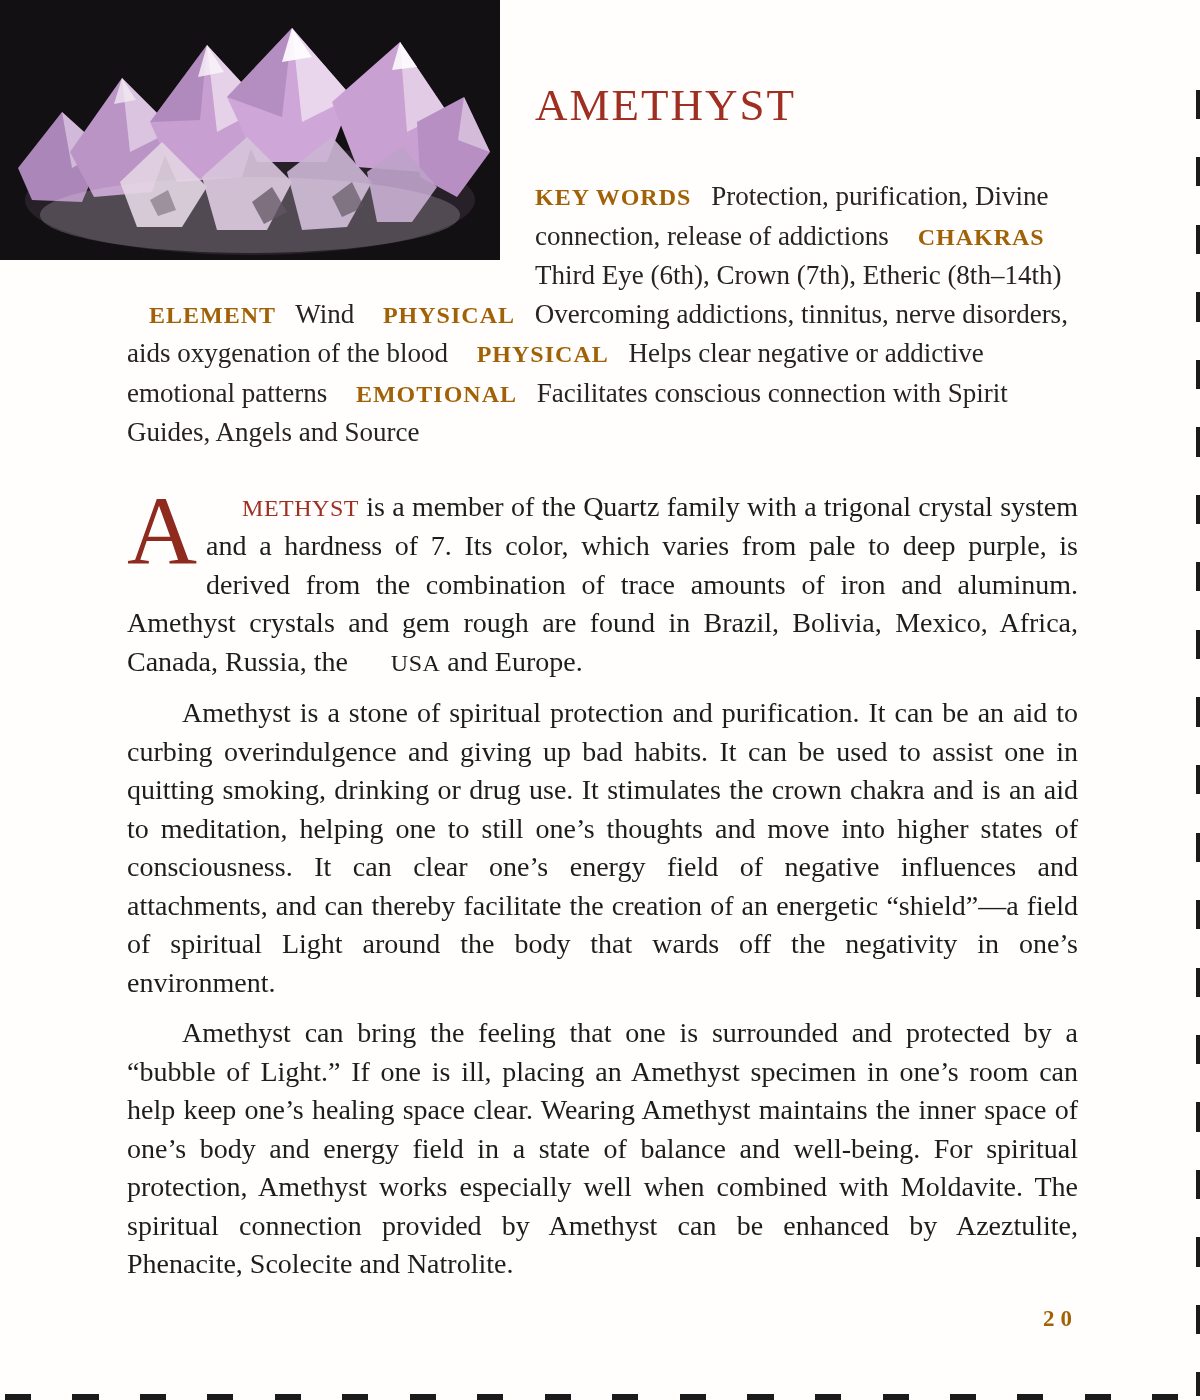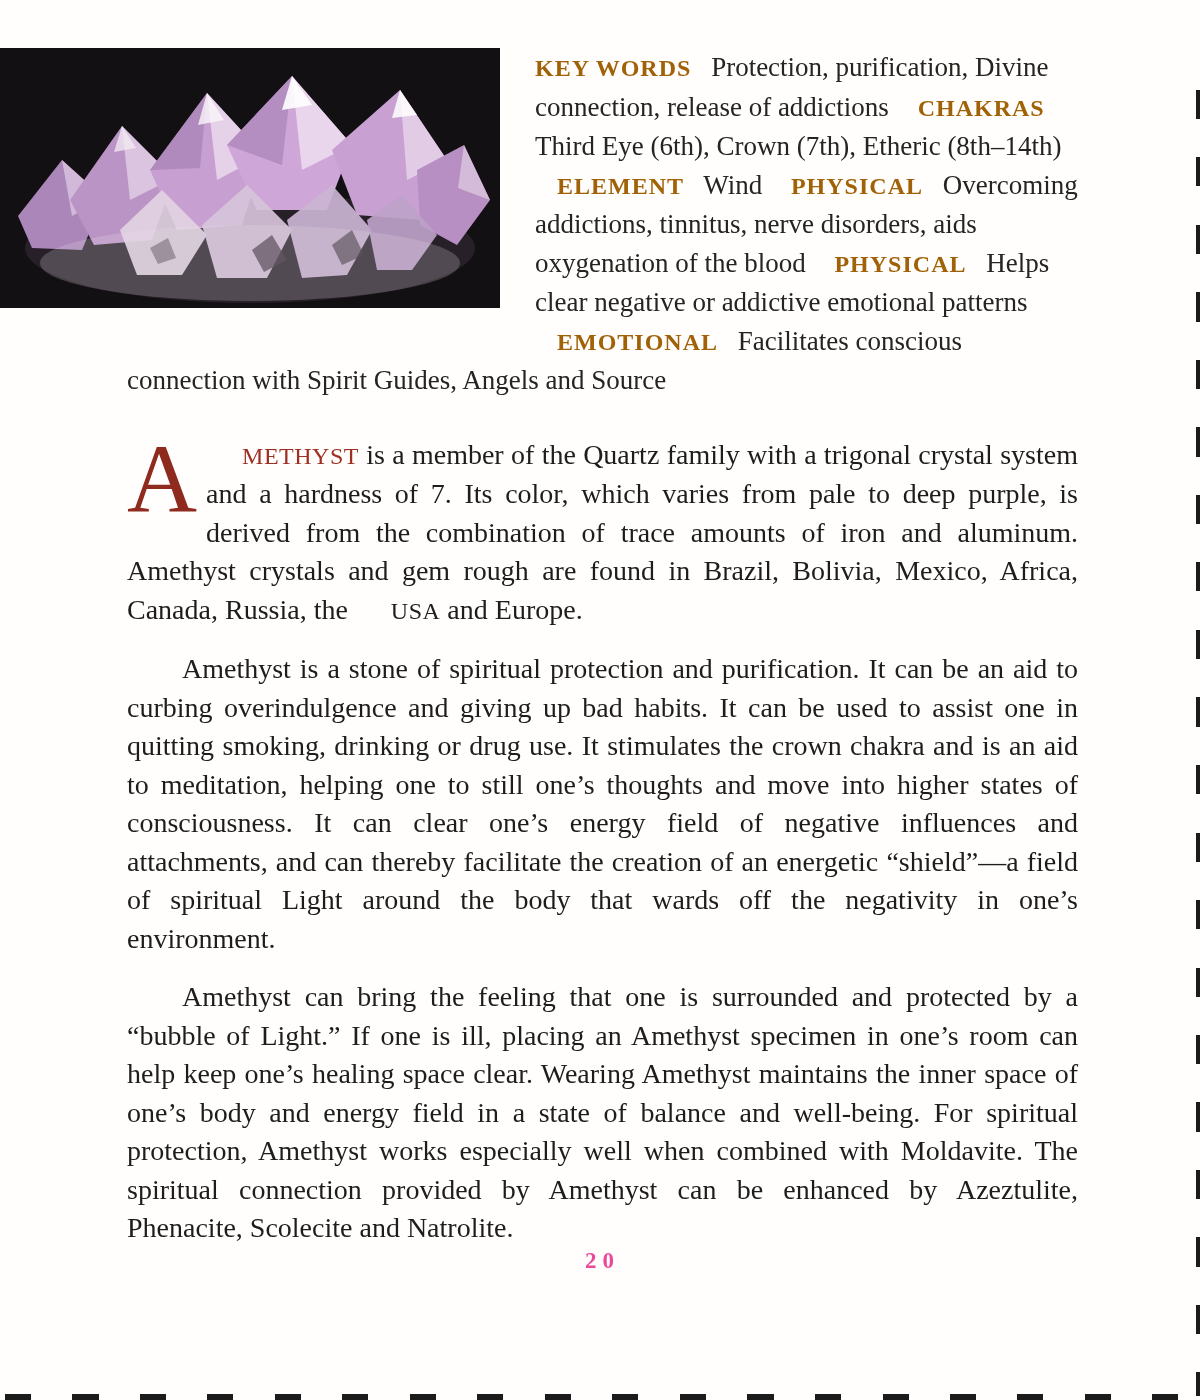--- a/index.html
+++ b/index.html
@@ -57,39 +57,40 @@
     margin-top: 36px;
     color: #1f1d1b;
   }
   .para {
     margin: 0;
     font-size: 28px;
     line-height: 38.5px;
     text-align: justify;
   }
   .para.indent { text-indent: 55px; }
-  .para + .para { margin-top: 20px; }
+  .para + .para { margin-top: 12px; }
   .dropcap {
     float: left;
     font-size: 97px;
     line-height: 72px;
     height: 72px;
     margin: 7px 9px 0 0;
     color: #8e2a1e;
   }
   .sc { font-size: 24px; letter-spacing: 0.5px; margin-left: 36px; }
   .sc.red { color: #9e2f21; }
   
   .folio {
     clear: both;
-    text-align: center;
+    margin-top: 22px;
+    text-align: right;
     font-size: 23px;
     font-weight: bold;
     letter-spacing: 6px;
-    color: #ec4899;
+    color: #a16207;
   }
   
   .right-marks {
     position: absolute;
     top: 90px; right: 0;
     width: 4px; height: 1306px;
     background: repeating-linear-gradient(to bottom, #1b1b1b 0 29px, transparent 29px 67.5px);
   }
   .bottom-marks {
     position: absolute;
@@ -134,20 +135,21 @@
         <polygon points="150,200 168,190 176,210 158,216" fill="#40343f" opacity="0.5"></polygon>
 
         <polygon points="292,28 312,57 282,62" fill="#ffffff" opacity="0.9"></polygon>
         <polygon points="207,45 224,72 198,77" fill="#fbf6fb" opacity="0.8"></polygon>
         <polygon points="400,42 417,67 392,70" fill="#ffffff" opacity="0.85"></polygon>
         <polygon points="122,78 136,100 114,104" fill="#f4ecf4" opacity="0.75"></polygon>
         <ellipse cx="250" cy="215" rx="210" ry="38" fill="#e9dde8" opacity="0.22"></ellipse>
       </svg>
     </figure>
 
+    <h1 class="title">AMETHYST</h1>
 
     <p class="props">
       <span class="plabel">KEY WORDS</span>
       <span class="pval">Protection, purification, Divine connection, release of addictions</span>
       <span class="plabel gap">CHAKRAS</span>
       <span class="pval">Third Eye (6th), Crown (7th), Etheric (8th–14th)</span>
       <span class="plabel gap">ELEMENT</span>
       <span class="pval">Wind</span>
       <span class="plabel gap">PHYSICAL</span>
       <span class="pval">Overcoming addictions, tinnitus, nerve disorders, aids oxygenation of the blood</span>

